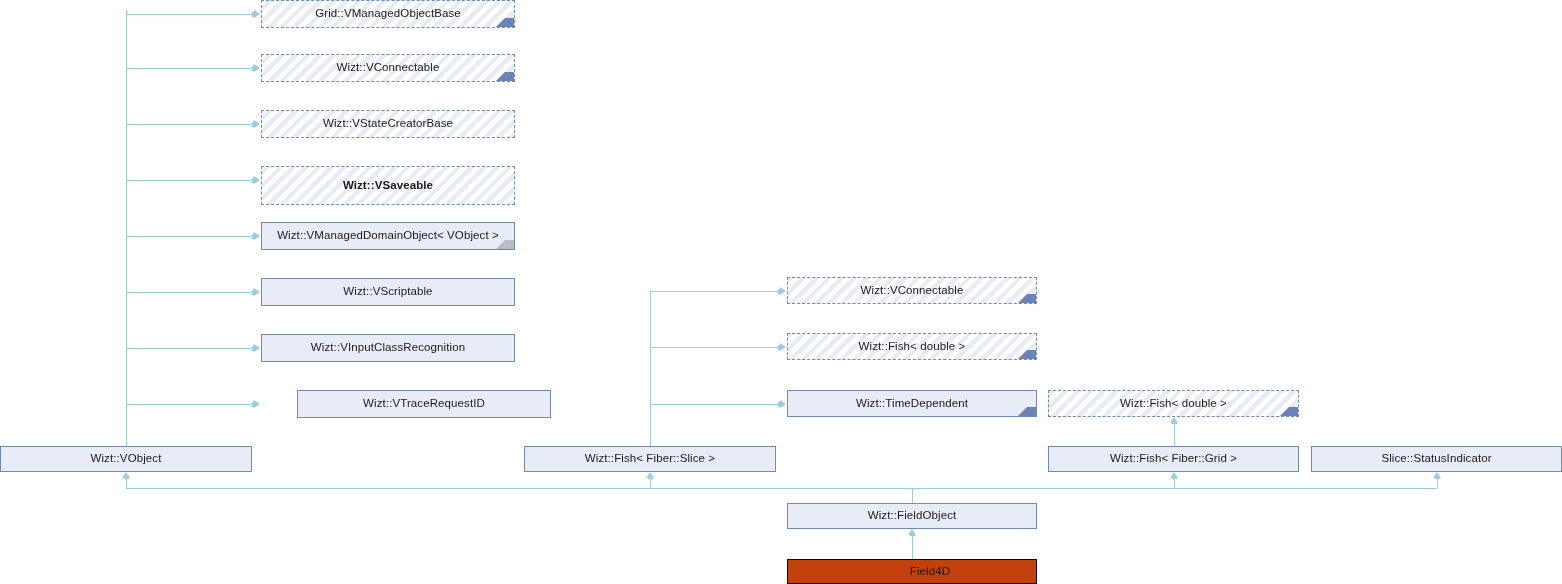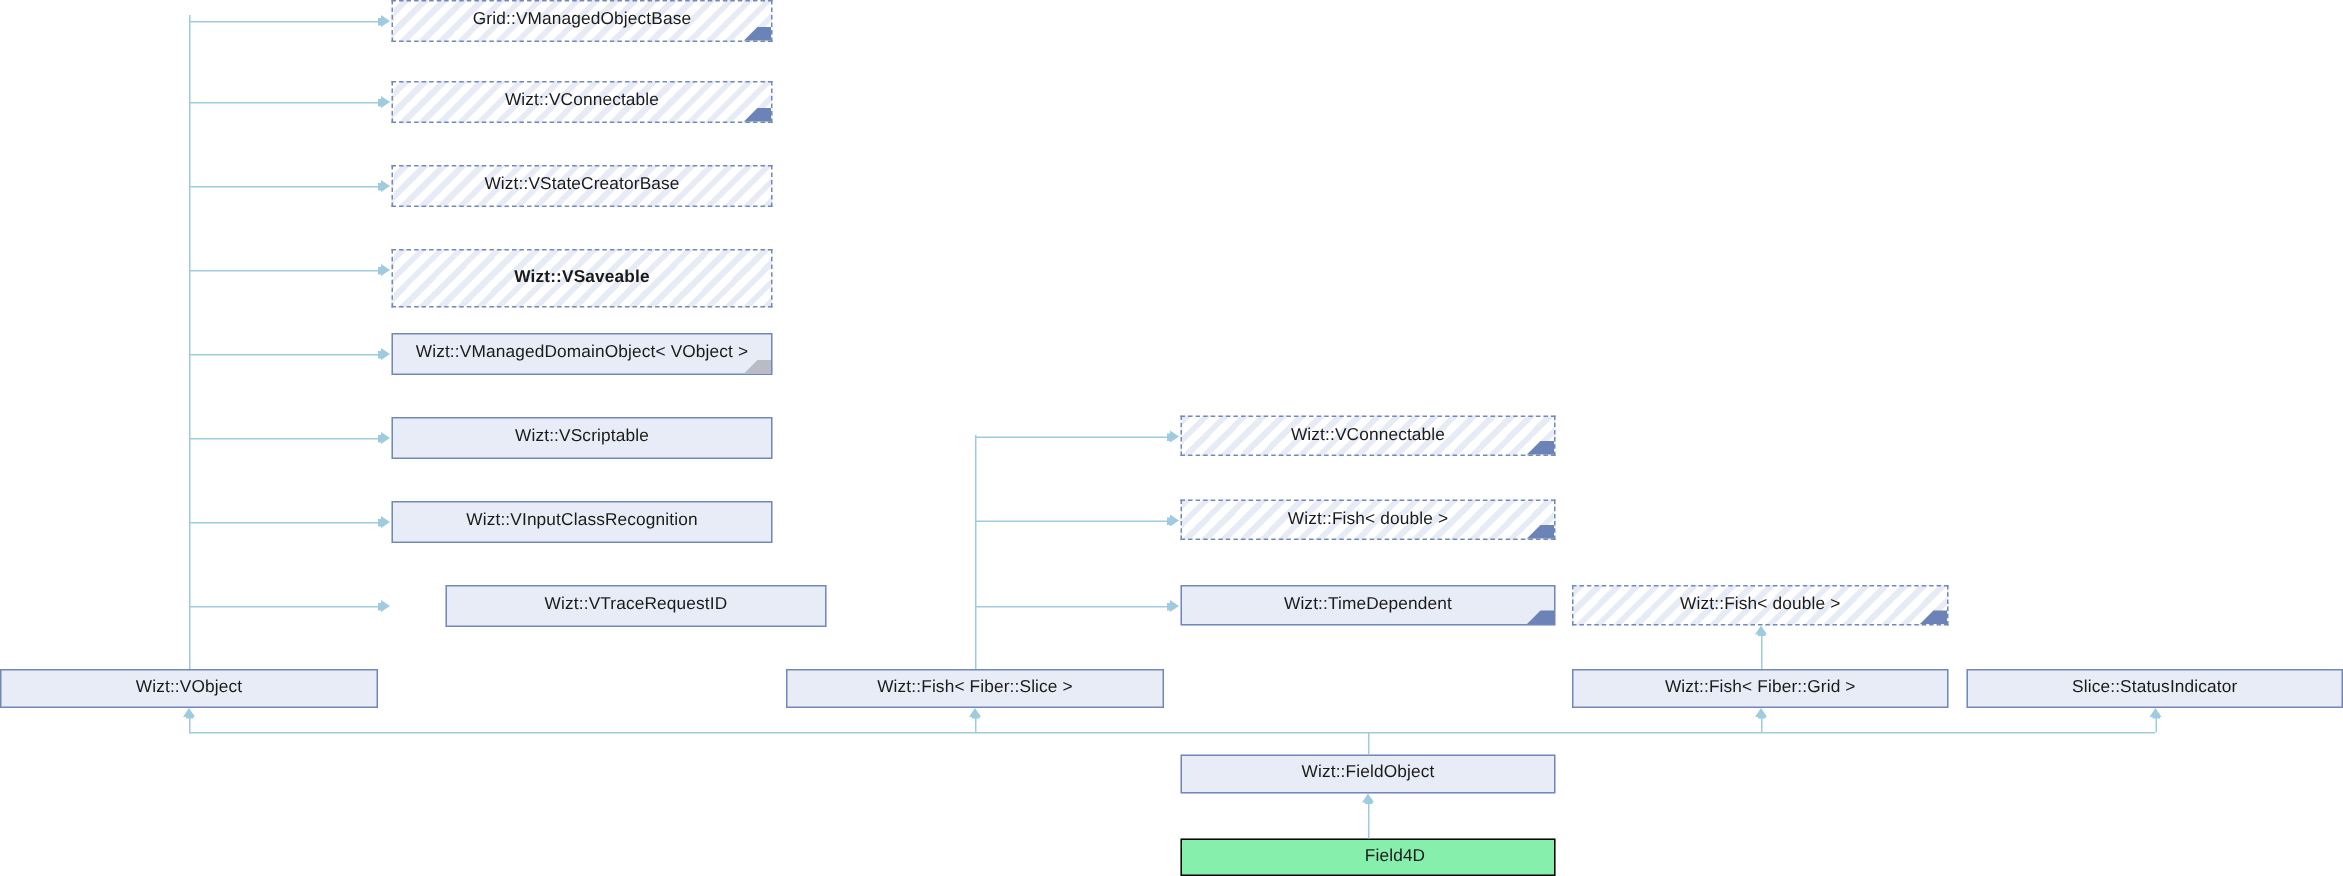--- a/index.html
+++ b/index.html
@@ -28,21 +28,21 @@
     border:1px dashed #7289b8;
     background-color:#fbfcfe;
     background-image:repeating-linear-gradient(
       -45deg,
       #e6ebf6 0px, #e6ebf6 4px,
       #ffffff 4px, #ffffff 9px
     );
   }
   
   .node.current{
-    background:#86efac;
+    background:#c2410c;
     border:1.5px solid #000000;
     padding-left:36px;
   }
 
   
   .node .corner{
     position:absolute;right:0;bottom:0;width:9px;height:9px;z-index:4;
     border-style:solid;border-width:0 0 9px 9px;
     border-color:transparent transparent #6b83b6 transparent;
   }

